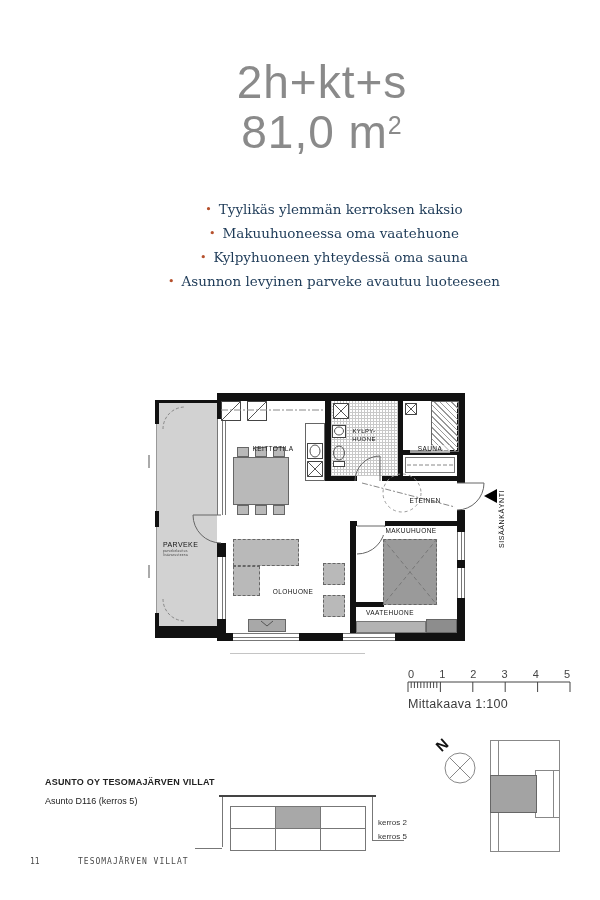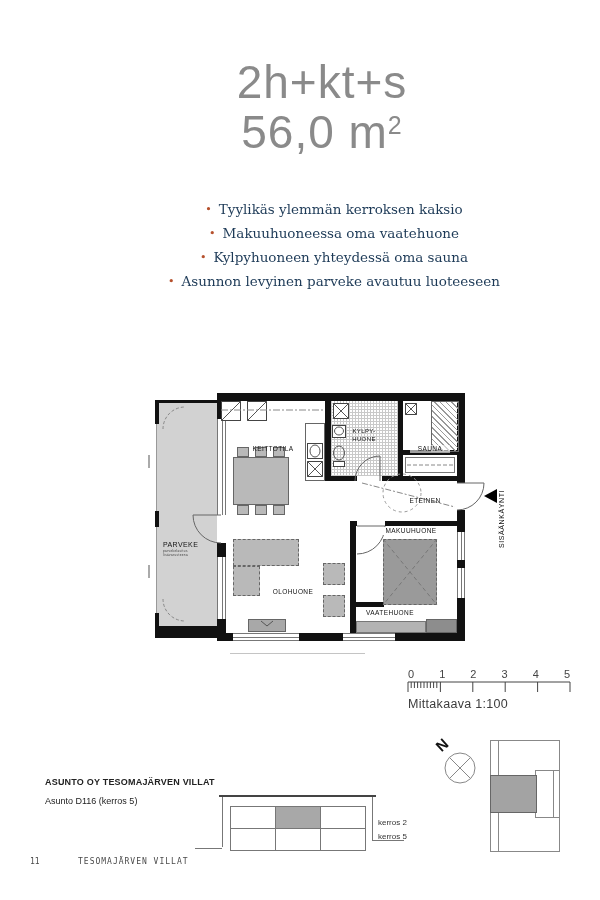--- a/index.html
+++ b/index.html
@@ -72,21 +72,21 @@
                 font-size:8px;letter-spacing:1px;color:#4a4a4a;}
   .dimmark{position:absolute;width:2px;height:13px;background:#aaa;}
 </style>
 </head>
 <body>
 
 <div class="page">
 
   <div class="abs title-block">
     <div>2h+kt+s</div>
-    <div><span>56,0 m</span><span class="sup">2</span></div>
+    <div><span>81,0 m</span><span class="sup">2</span></div>
   </div>
 
   <div class="abs features">
     <div class="feat">Tyylikäs ylemmän kerroksen kaksio</div>
     <div class="feat">Makuuhuoneessa oma vaatehuone</div>
     <div class="feat">Kylpyhuoneen yhteydessä oma sauna</div>
     <div class="feat">Asunnon levyinen parveke avautuu luoteeseen</div>
   </div>
 
   <div class="abs plan">

